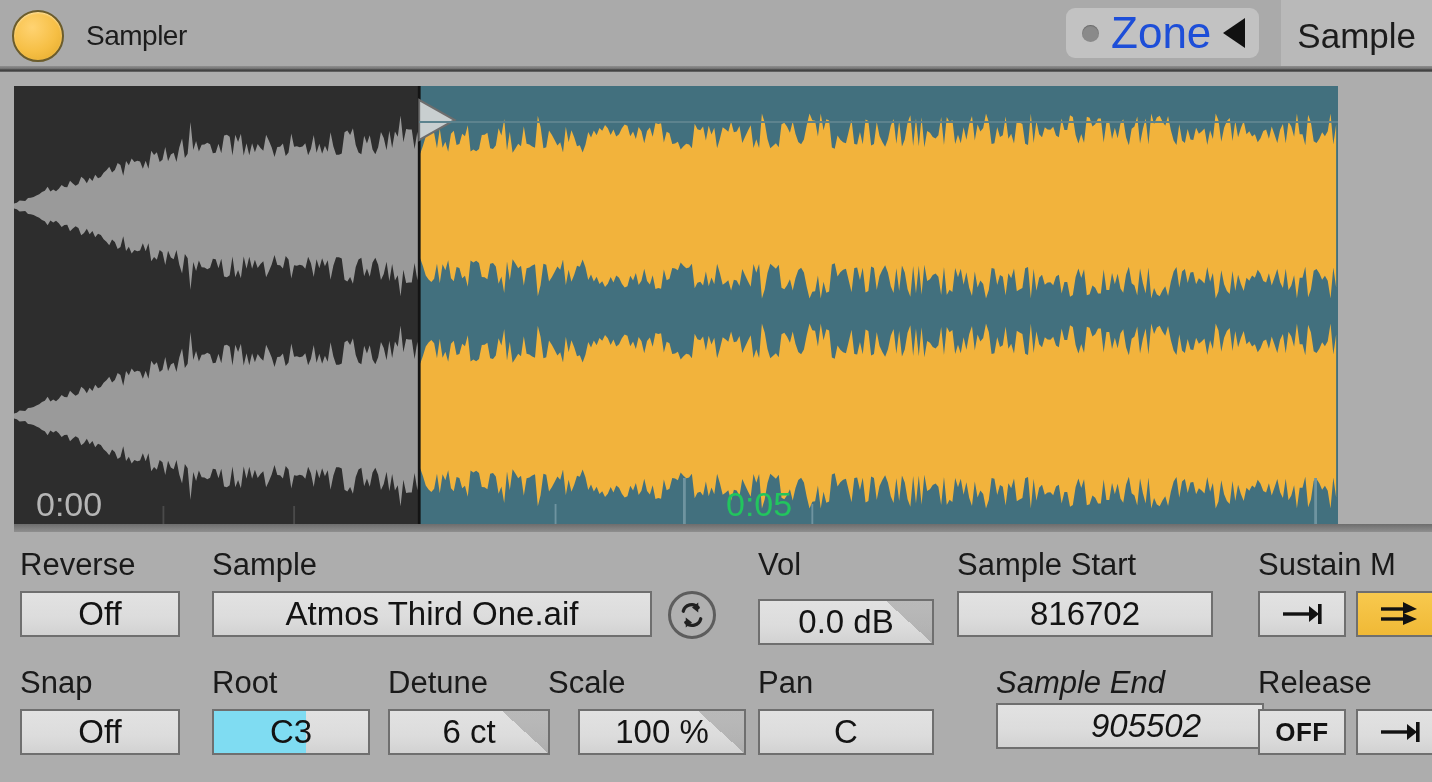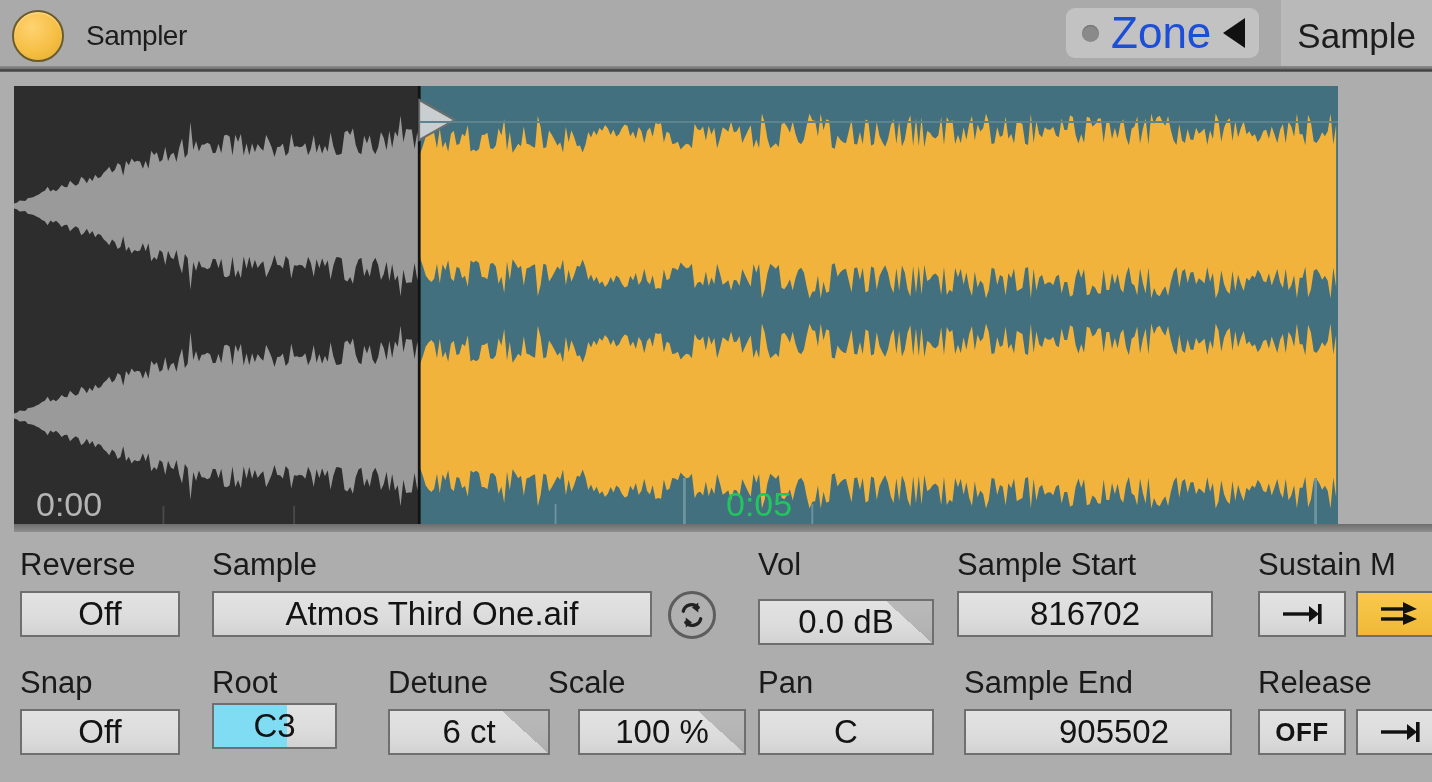--- a/index.html
+++ b/index.html
@@ -227,21 +227,21 @@
             <path d="M19 15 A7 7 0 0 1 7 18" fill="none" stroke="#222" stroke-width="2.6" stroke-linecap="round"></path>
             <polygon points="17,2 17,10 12,6" fill="#222"></polygon>
             <polygon points="7,22 7,14 12,18" fill="#222"></polygon>
           </svg>
         </div>
       </div>
     </div>
 
     <div class="ctl" style="left:212px; top:123px;">
       <div class="ctl-label">Root</div>
-      <div class="field" style="width:125px; ">
+      <div class="field" style="width:158px; margin-top:6px;">
         <span class="fill" id="root-fill" style="width: 60%;"></span>
         <span class="txt">C3</span>
       </div>
     </div>
 
     <div class="ctl" style="left:388px; top:123px;">
       <div class="ctl-label">Detune</div>
       <div class="field" style="width:162px; margin-top:6px;">
         <span class="txt">6 ct</span>
         <span class="nudge"></span>
@@ -271,23 +271,23 @@
       </div>
     </div>
 
     <div class="ctl" style="left:925px; top:5px;margin-left:32px;">
       <div class="ctl-label">Sample Start</div>
       <div class="field" style="width:256px; margin-top:6px;">
         <span class="txt">816702</span>
       </div>
     </div>
 
-    <div class="ctl" style="left:964px; top:123px;">
+    <div class="ctl" style="left:996px; top:123px;font-style:italic;">
       <div class="ctl-label">Sample End</div>
-      <div class="field" style="width:268px; margin-top:6px;padding-left:32px;">
+      <div class="field" style="width:268px; margin-top:0;padding-left:32px;">
         <span class="txt">905502</span>
       </div>
     </div>
 
     <div class="ctl" style="left:1258px; top:5px;">
       <div class="ctl-label">Sustain M</div>
       <div style="display:flex; gap:10px; margin-top:6px;">
         <div class="field" style="width:88px;">
           <svg class="icon-svg" width="46" height="22" viewBox="0 0 46 22">
             <line x1="4" y1="11" x2="34" y2="11" stroke="#111" stroke-width="3.4"></line>

